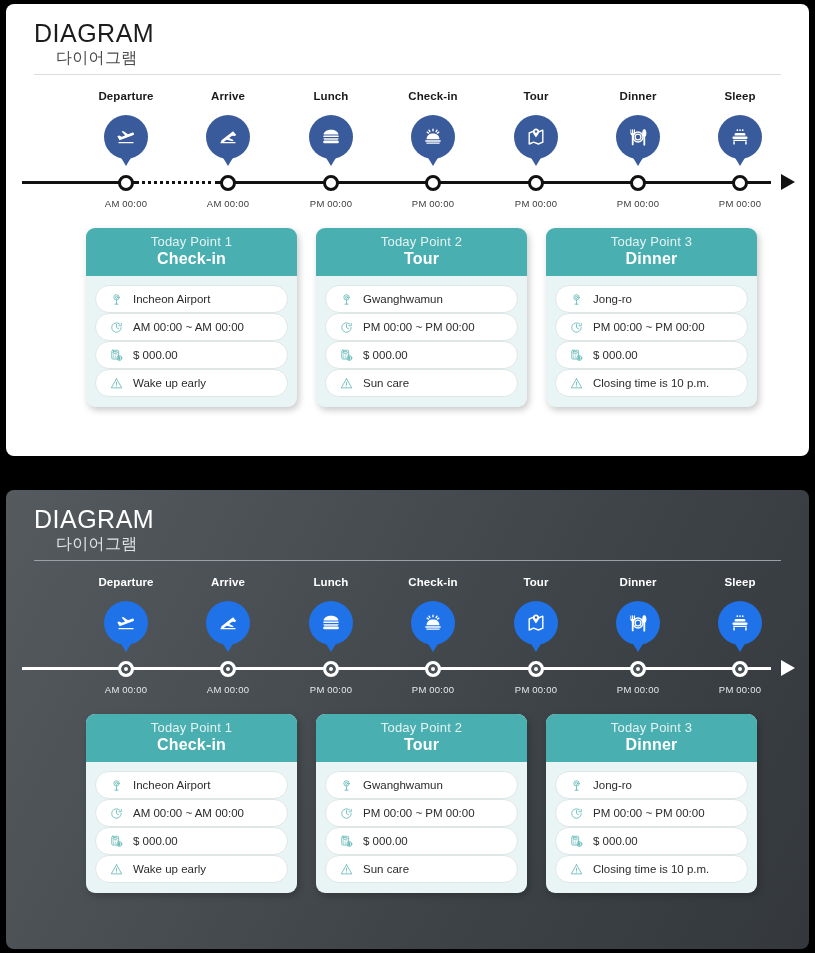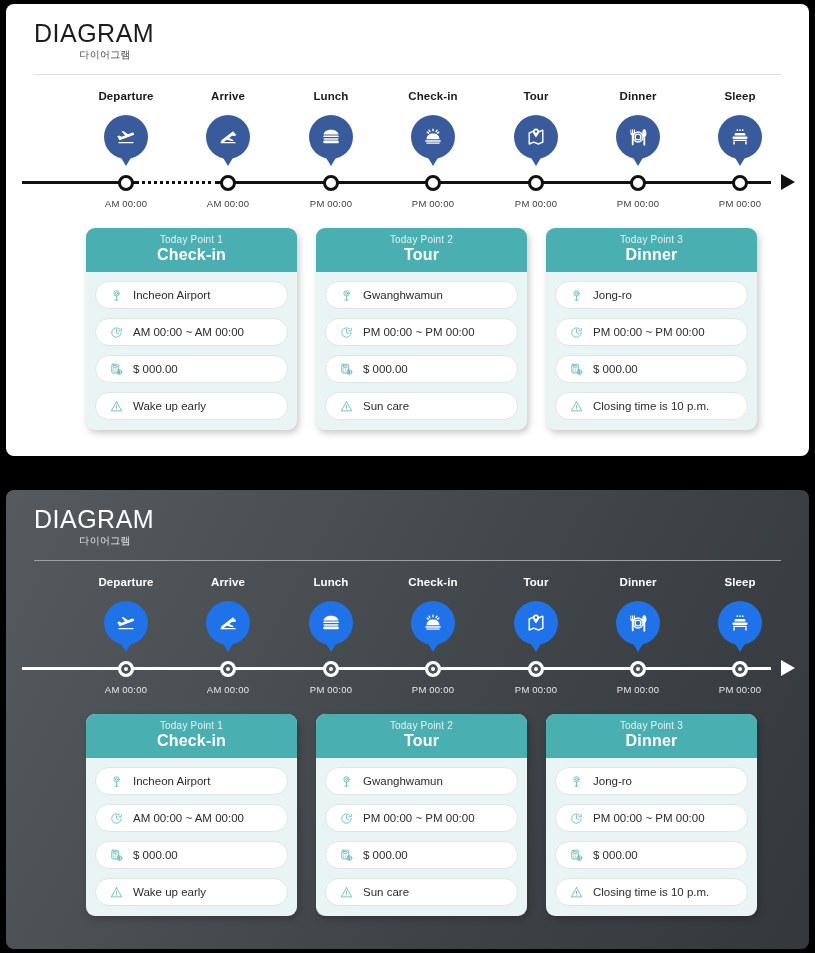--- a/index.html
+++ b/index.html
@@ -30,25 +30,24 @@
 
   
   .hdr { position: absolute; left: 28px; top: 16px; }
   .hdr-title {
     font-size: 25px;
     letter-spacing: .5px;
     font-weight: 400;
     line-height: 1.05;
   }
   .hdr-sub {
-    font-size: 10px;
+    font-size: 16px;
     margin-top: 2px;
     margin-left: 22px;
     letter-spacing: .3px;
-    text-align: center;
   }
   .panel-light .hdr-title { color: #1c1c1c; }
   .panel-light .hdr-sub   { color: #4a4a4a; }
   .panel-dark  .hdr-title { color: #ffffff; }
   .panel-dark  .hdr-sub   { color: #e2e4e6; }
 
   .hdr-rule {
     position: absolute; left: 28px; right: 28px; top: 70px;
     height: 1px;
   }
@@ -138,34 +137,33 @@
     overflow: hidden;
     box-shadow: 2px 3px 7px rgba(0,0,0,.22);
     background: #e8f5f4;
   }
   .card-hd {
     background: #4aafb0;
     padding: 6px 0 8px;
     text-align: center;
   }
   .card-kicker {
-    font-size: 10px; color: #e4f3f3; letter-spacing: .2px;
+    font-size: 13px; color: #e4f3f3; letter-spacing: .2px;
   }
   .card-title {
     font-size: 16px; font-weight: bold; color: #ffffff;
     margin-top: 1px; letter-spacing: .2px;
   }
   .card-bd { padding: 9px 9px 10px; }
   .pill {
     display: flex; align-items: center;
     height: 28px;
     background: #ffffff;
     border: 1px solid #dfe6e6;
     border-radius: 15px;
-    margin-bottom: 9px;
     padding: 0 10px;
   }
   .pill:last-child { margin-bottom: 0; }
   .pill-ico { width: 20px; flex: 0 0 20px; display:flex; align-items:center; justify-content:center; }
   .pill-txt {
     font-size: 11.5px; color: #2b2b2b; margin-left: 7px;
     white-space: nowrap;
   }
 </style>
 </head>

